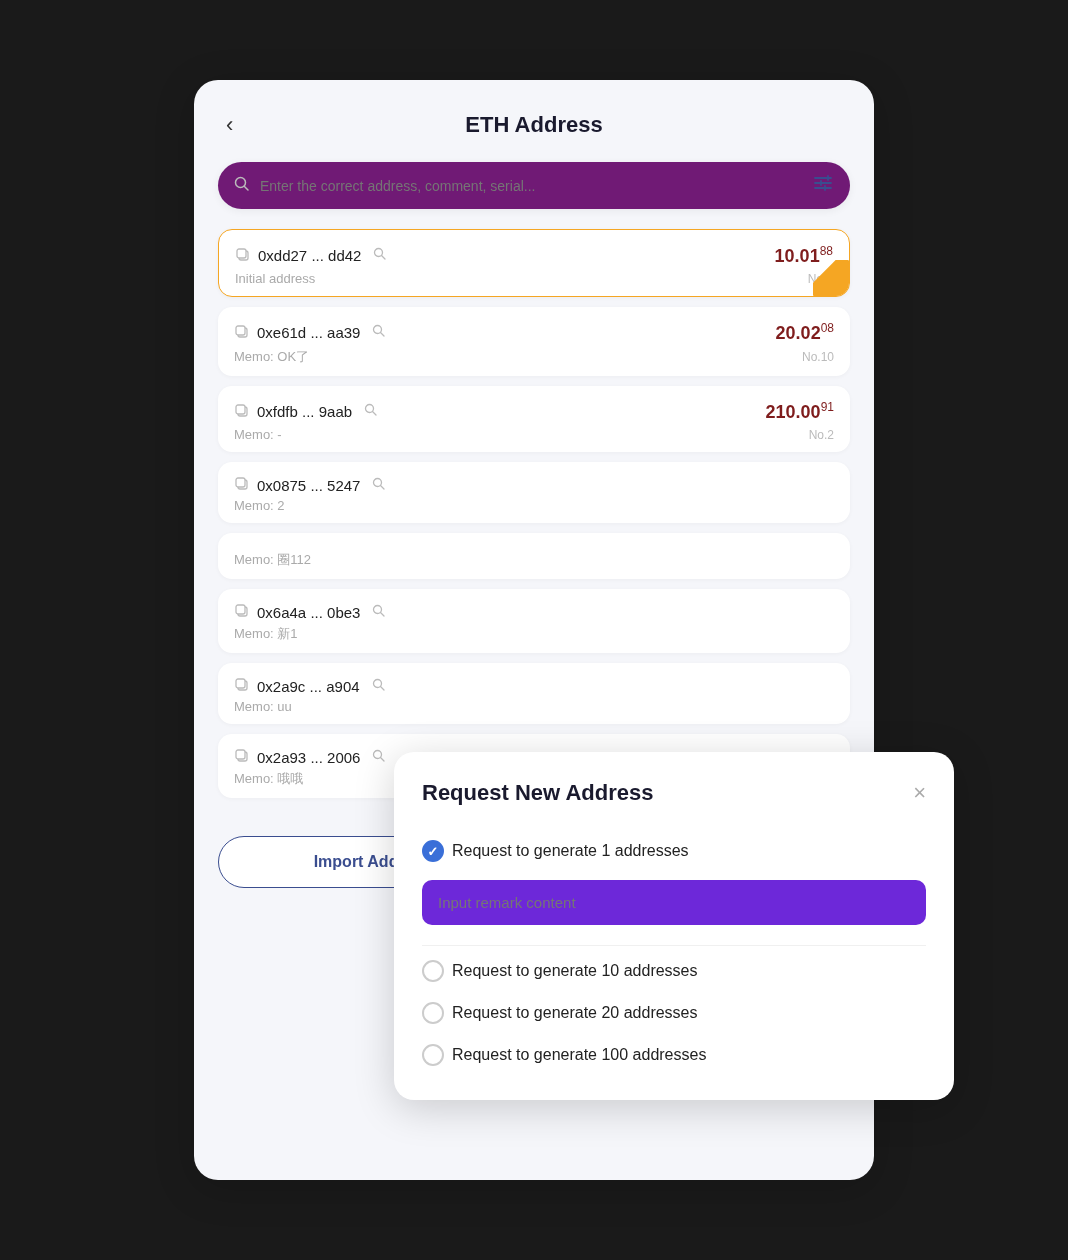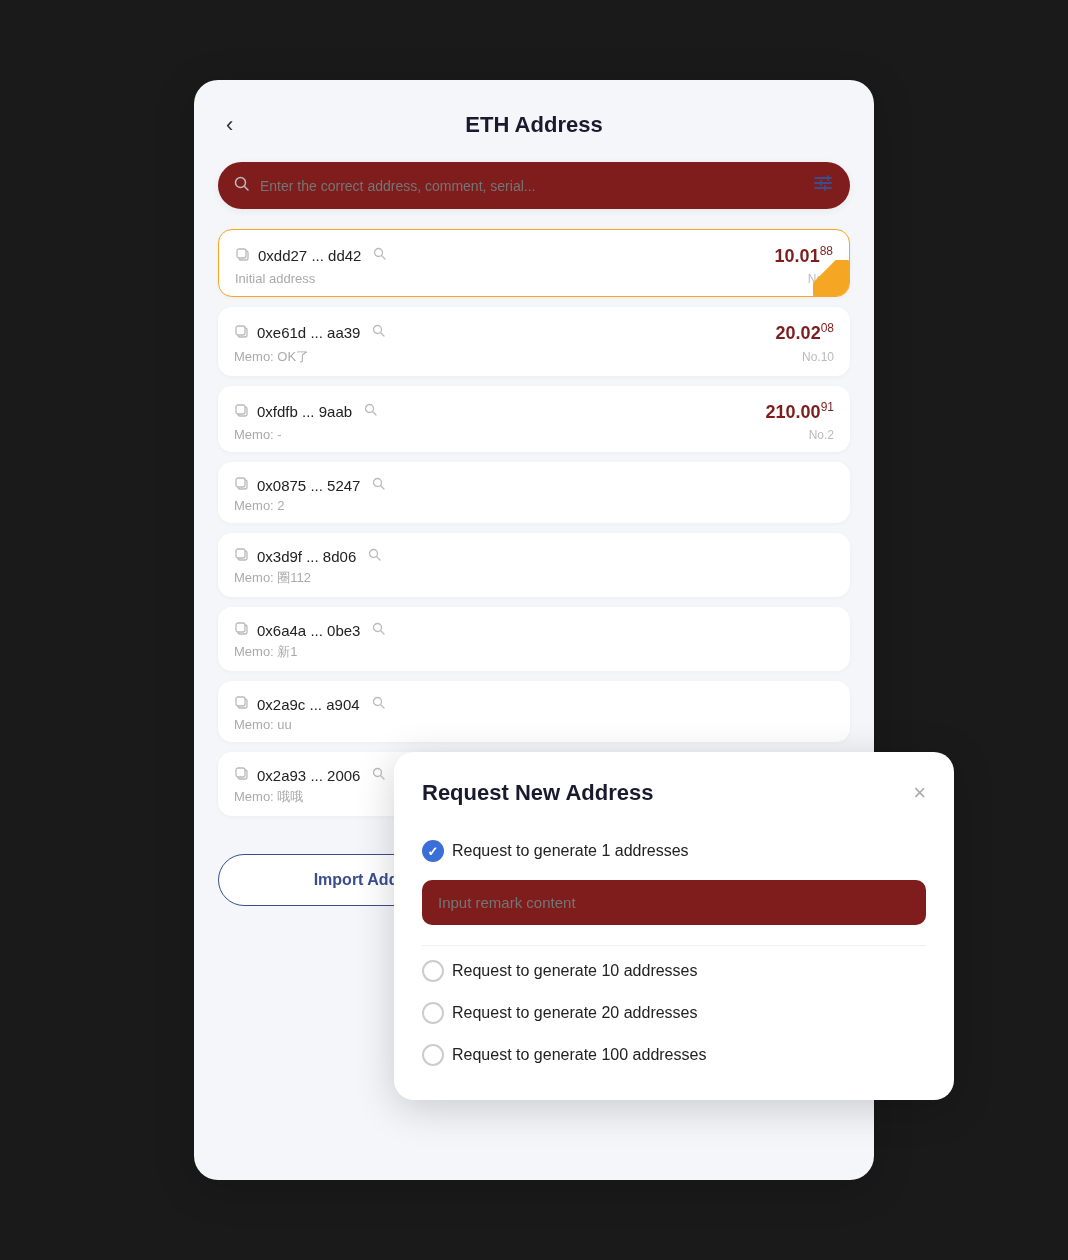--- a/index.html
+++ b/index.html
@@ -37,21 +37,21 @@
       font-size: 22px;
       color: #333;
       padding: 4px 8px;
     }
     .page-title {
       font-size: 22px;
       font-weight: 600;
       color: #1a1a2e;
     }
     .search-bar {
-      background: #7f1d1d;
+      background: #701a75;
       border-radius: 24px;
       display: flex;
       align-items: center;
       padding: 10px 16px;
       margin-bottom: 20px;
       box-shadow: 0 2px 8px rgba(0,0,0,0.06);
     }
     .search-icon-wrap {
       color: #bbb;
       font-size: 16px;
@@ -240,21 +240,21 @@
       color: #fff;
       font-size: 13px;
       font-weight: 700;
     }
     .radio-label {
       font-size: 16px;
       color: #222;
     }
     .remark-input {
       width: 100%;
-      background: #7f1d1d;
+      background: #6d28d9;
       border: none;
       border-radius: 10px;
       padding: 14px 16px;
       font-size: 15px;
       color: #aaa;
       outline: none;
       margin: 8px 0 16px;
     }
     .divider {
       height: 1px;
@@ -387,38 +387,20 @@
       </div>
 
     </div>
     <div class="address-item-bottom">
       <span class="memo-text">Memo: 2</span>
 
     </div>
 
   </div>
       <div class="address-item">
-    <div class="address-item-top">
-      <div class="address-left">
-        <span class="copy-icon">
-          <svg width="15" height="15" viewBox="0 0 15 15" fill="none">
-            <rect x="4" y="4" width="9" height="9" rx="2" stroke="#bbb" stroke-width="1.3"></rect>
-            <rect x="2" y="2" width="9" height="9" rx="2" stroke="#bbb" stroke-width="1.3" fill="white"></rect>
-          </svg>
-        </span>
-        <span class="address-text">0x3d9f ... 8d06</span>
-        <span class="search-addr-icon">
-          <svg width="14" height="14" viewBox="0 0 14 14" fill="none">
-            <circle cx="5.5" cy="5.5" r="4" stroke="#bbb" stroke-width="1.3"></circle>
-            <line x1="8.5" y1="8.5" x2="12" y2="12" stroke="#bbb" stroke-width="1.3" stroke-linecap="round"></line>
-          </svg>
-        </span>
-      </div>
-
-    </div>
     <div class="address-item-bottom">
       <span class="memo-text">Memo: 圈112</span>
 
     </div>
 
   </div>
       <div class="address-item">
     <div class="address-item-top">
       <div class="address-left">
         <span class="copy-icon">

